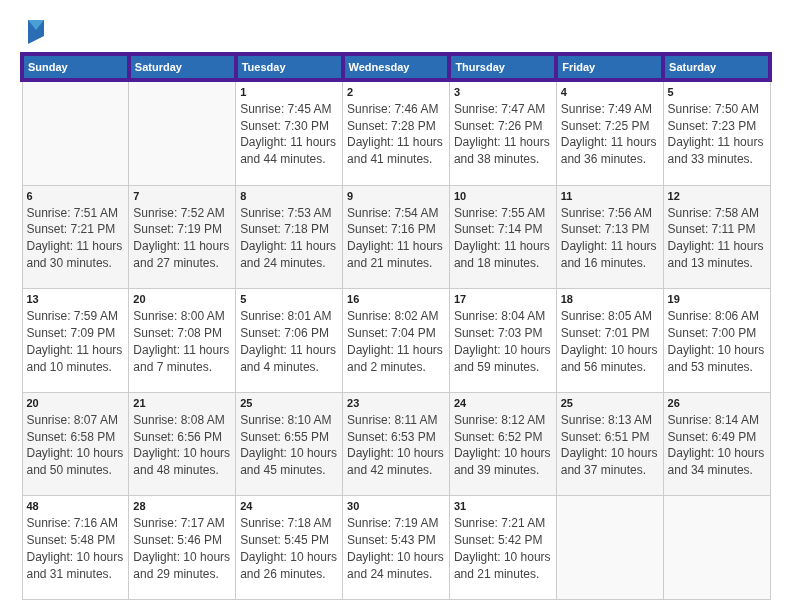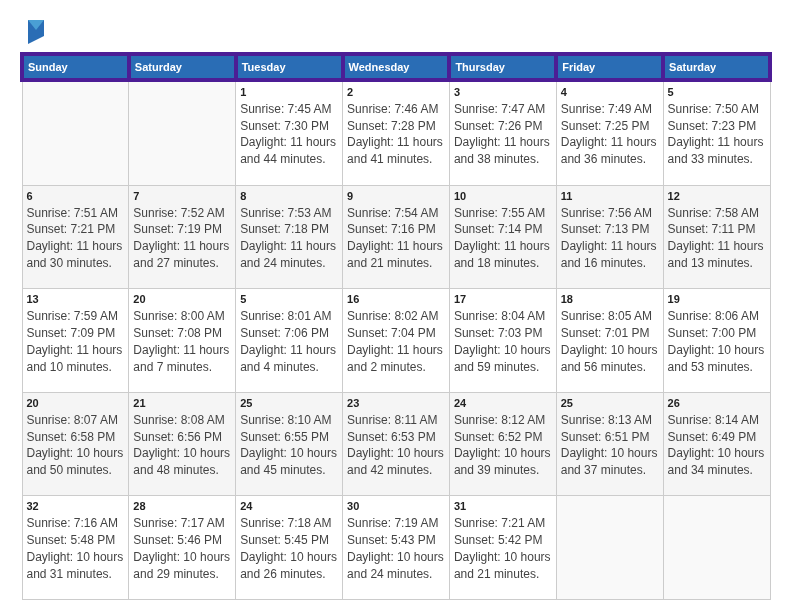--- a/index.html
+++ b/index.html
@@ -241,21 +241,21 @@
             <span class="day-number">25</span>
             <div class="day-info">Sunrise: 8:13 AM<br>Sunset: 6:51 PM<br>Daylight: 10 hours and 37 minutes.</div>
           </td>
           <td>
             <span class="day-number">26</span>
             <div class="day-info">Sunrise: 8:14 AM<br>Sunset: 6:49 PM<br>Daylight: 10 hours and 34 minutes.</div>
           </td>
         </tr>
         <tr>
           <td>
-            <span class="day-number">32</span>
+            <span class="day-number">48</span>
             <div class="day-info">Sunrise: 7:16 AM<br>Sunset: 5:48 PM<br>Daylight: 10 hours and 31 minutes.</div>
           </td>
           <td>
             <span class="day-number">28</span>
             <div class="day-info">Sunrise: 7:17 AM<br>Sunset: 5:46 PM<br>Daylight: 10 hours and 29 minutes.</div>
           </td>
           <td>
             <span class="day-number">24</span>
             <div class="day-info">Sunrise: 7:18 AM<br>Sunset: 5:45 PM<br>Daylight: 10 hours and 26 minutes.</div>
           </td>

